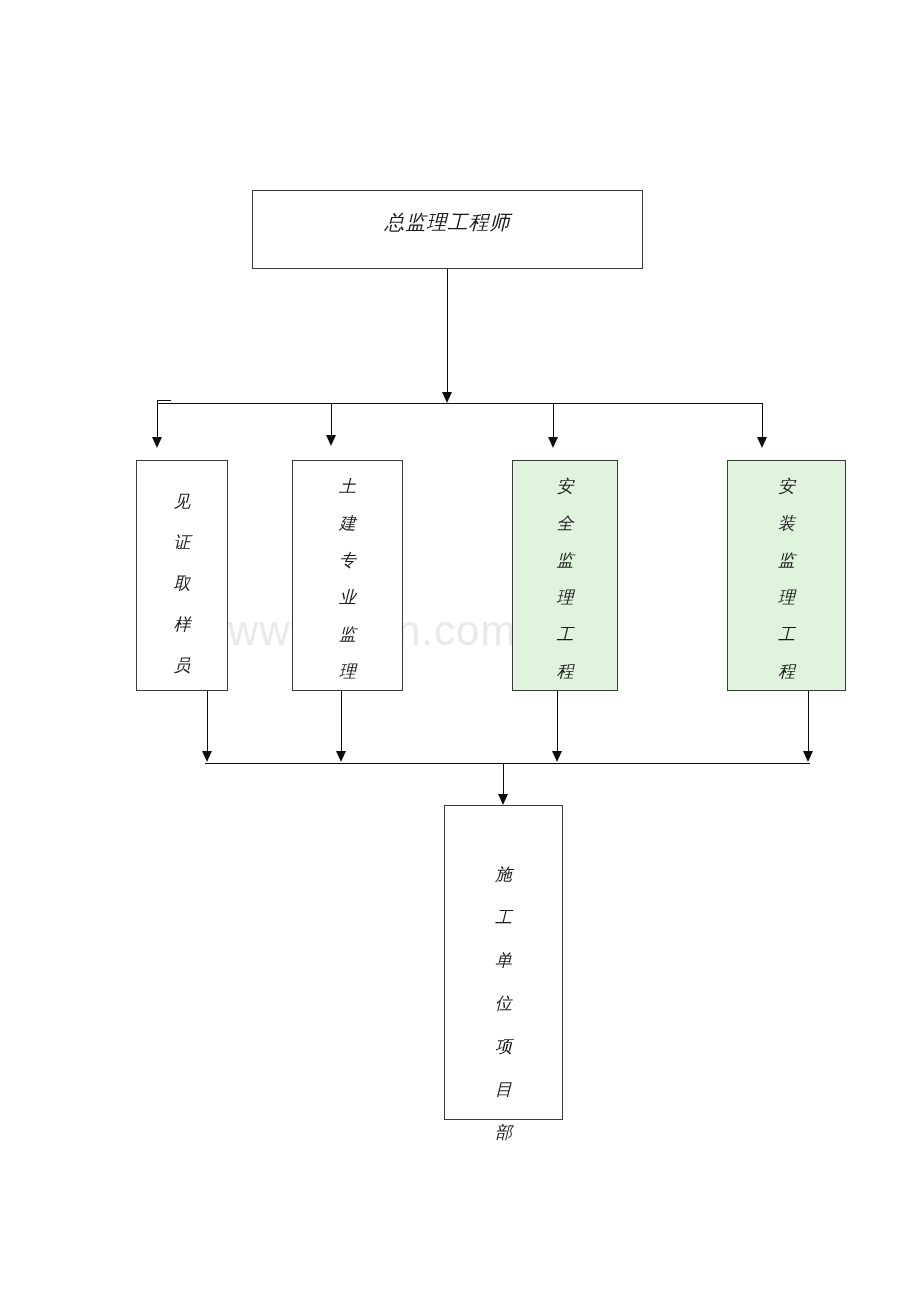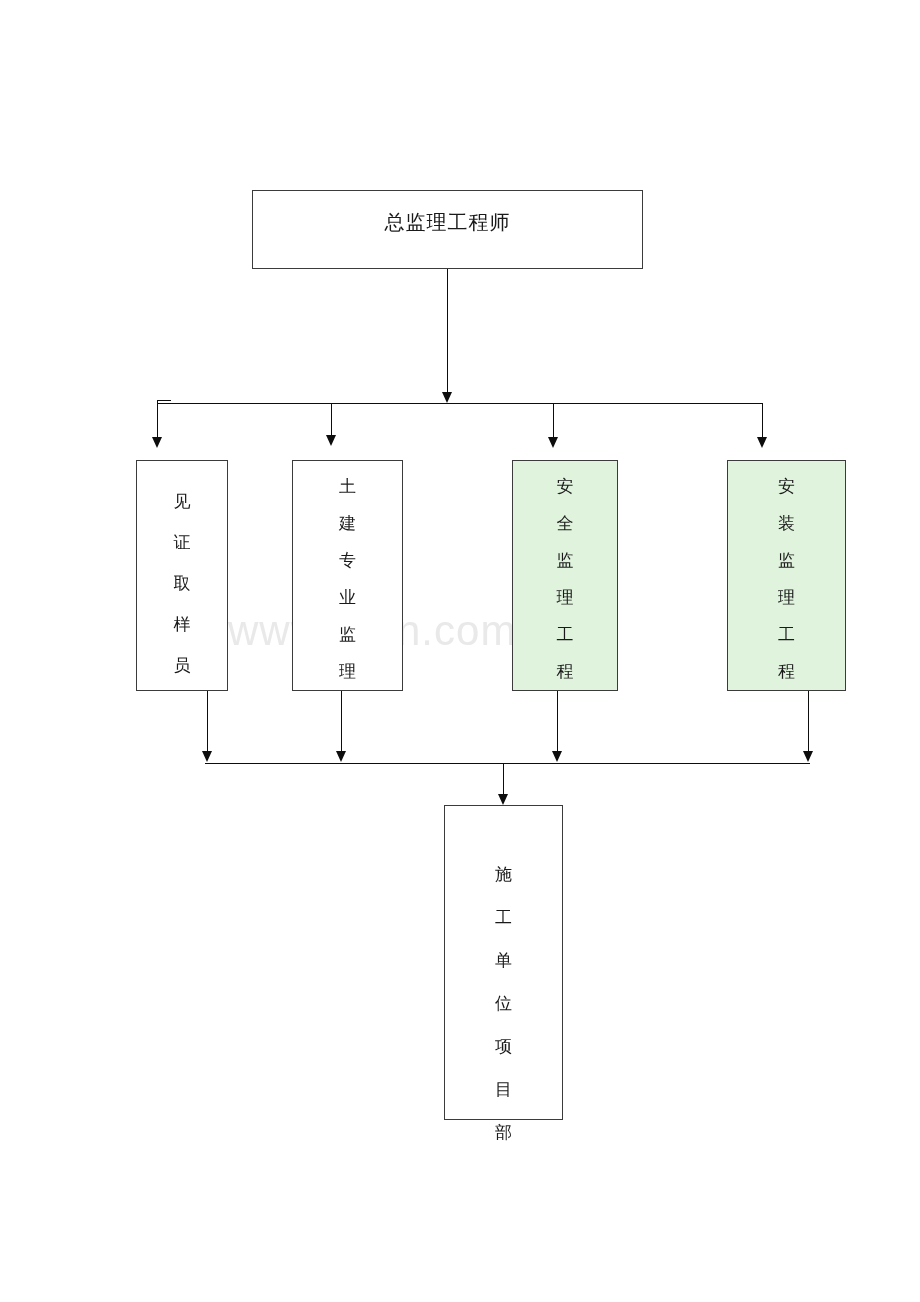--- a/index.html
+++ b/index.html
@@ -35,20 +35,21 @@
     z-index: 1;
   }
 
   
   .node {
     position: absolute;
     box-sizing: border-box;
     border: 1.4px solid #3b3b3b;
     background: #ffffff;
     z-index: 3;
+    font-style: italic;
   }
   .node.green {
     background-color: #e0f4dd;
     background-image:
       radial-gradient(circle at 1px 1px, rgba(255,255,255,0.85) 0.6px, transparent 0.7px);
     background-size: 4px 4px;
   }
 
   .node-label-h {
     position: absolute;

